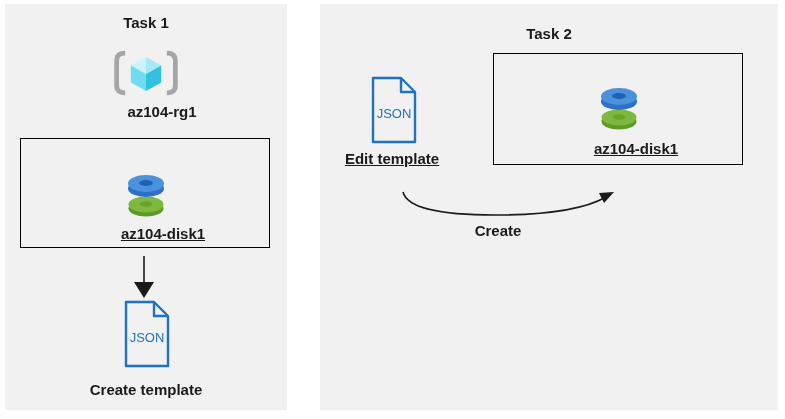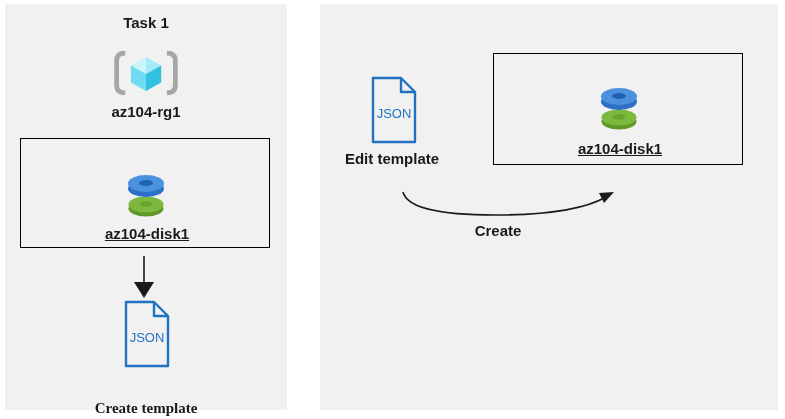--- a/index.html
+++ b/index.html
@@ -10,42 +10,43 @@
   .panel{position:absolute;top:4px;height:406px;background:var(--panel_bg);}
   .panel1{left:5px;width:282px;}
   .panel2{left:320px;width:458px;}
   .title{
     position:absolute;left:0;width:100%;margin:0;text-align:center;
     font-size:15px;font-weight:bold;color:var(--text_dark);
   }
   .label{
     position:absolute;text-align:center;font-size:15px;font-weight:bold;
     color:var(--text_dark);
+    padding-left:16px;
   }
   .caption{
     position:absolute;text-align:center;font-size:15px;font-weight:bold;
     color:var(--text_dark);
   }
   .disk-box{
     position:absolute;width:250px;border:1.5px solid var(--border_black);
     box-sizing:border-box;background:transparent;
   }
   .box1{left:15px;top:134px;height:110px;}
   .box2{left:173px;top:49px;height:112px;}
   .disk-box .disk-icon{position:absolute;left:101px;top:32px;width:48px;height:48px;}
   .box2 .disk-icon{top:30px;}
   .disk-box .label{left:2px;top:86px;width:100%;text-decoration:underline;}
   .rg-icon{position:absolute;left:105px;top:44px;width:72px;height:50px;}
   .rg-label{left:0;top:99px;width:100%;}
   .down-arrow{position:absolute;left:124px;top:252px;width:30px;height:44px;}
   .json-icon{position:absolute;width:48px;height:68px;text-align:right;}
   .json1{left:118px;top:296px;}
   .json2{left:50px;top:72px;}
-  .caption1{left:0;top:396px;width:100%;font-family:Liberation Serif, serif;}
-  .caption-edit{left:2px;top:146px;width:140px;}
+  .caption1{left:0;top:377px;width:100%;}
+  .caption-edit{left:2px;top:146px;width:140px;text-decoration:underline;}
   .deploy-arrow{position:absolute;left:75px;top:180px;width:250px;height:50px;}
   .deploy-label{left:108px;top:218px;width:140px;}
   .json-text{
     font-family:"Liberation Sans","DejaVu Sans",sans-serif;
     font-size:13px;fill:var(--json_blue);
   }
 </style>
 </head>
 <body>
 
@@ -89,20 +90,21 @@
       <svg width="48" height="68" viewBox="0 0 48 68">
         <path d="M 3 2 L 31 2 L 45 16 L 45 66 L 3 66 Z" fill="none" style="stroke:var(--json_blue)" stroke-width="2.4" stroke-linejoin="round"></path>
         <path d="M 31 2 L 31 16 L 45 16" fill="none" style="stroke:var(--json_blue)" stroke-width="2.4" stroke-linejoin="round"></path>
         <text class="json-text" x="24" y="42" text-anchor="middle">JSON</text>
       </svg>
     </span>
     <div class="caption caption1">Create template</div>
   </section>
 
   <section class="panel panel2">
+    <h2 class="title" style="top:21px">Task 2</h2>
 
     <span class="json-icon json2">
       <svg width="48" height="68" viewBox="0 0 48 68">
         <path d="M 3 2 L 31 2 L 45 16 L 45 66 L 3 66 Z" fill="none" style="stroke:var(--json_blue)" stroke-width="2.4" stroke-linejoin="round"></path>
         <path d="M 31 2 L 31 16 L 45 16" fill="none" style="stroke:var(--json_blue)" stroke-width="2.4" stroke-linejoin="round"></path>
         <text class="json-text" x="24" y="42" text-anchor="middle">JSON</text>
       </svg>
     </span>
     <div class="caption caption-edit">Edit template</div>
 

